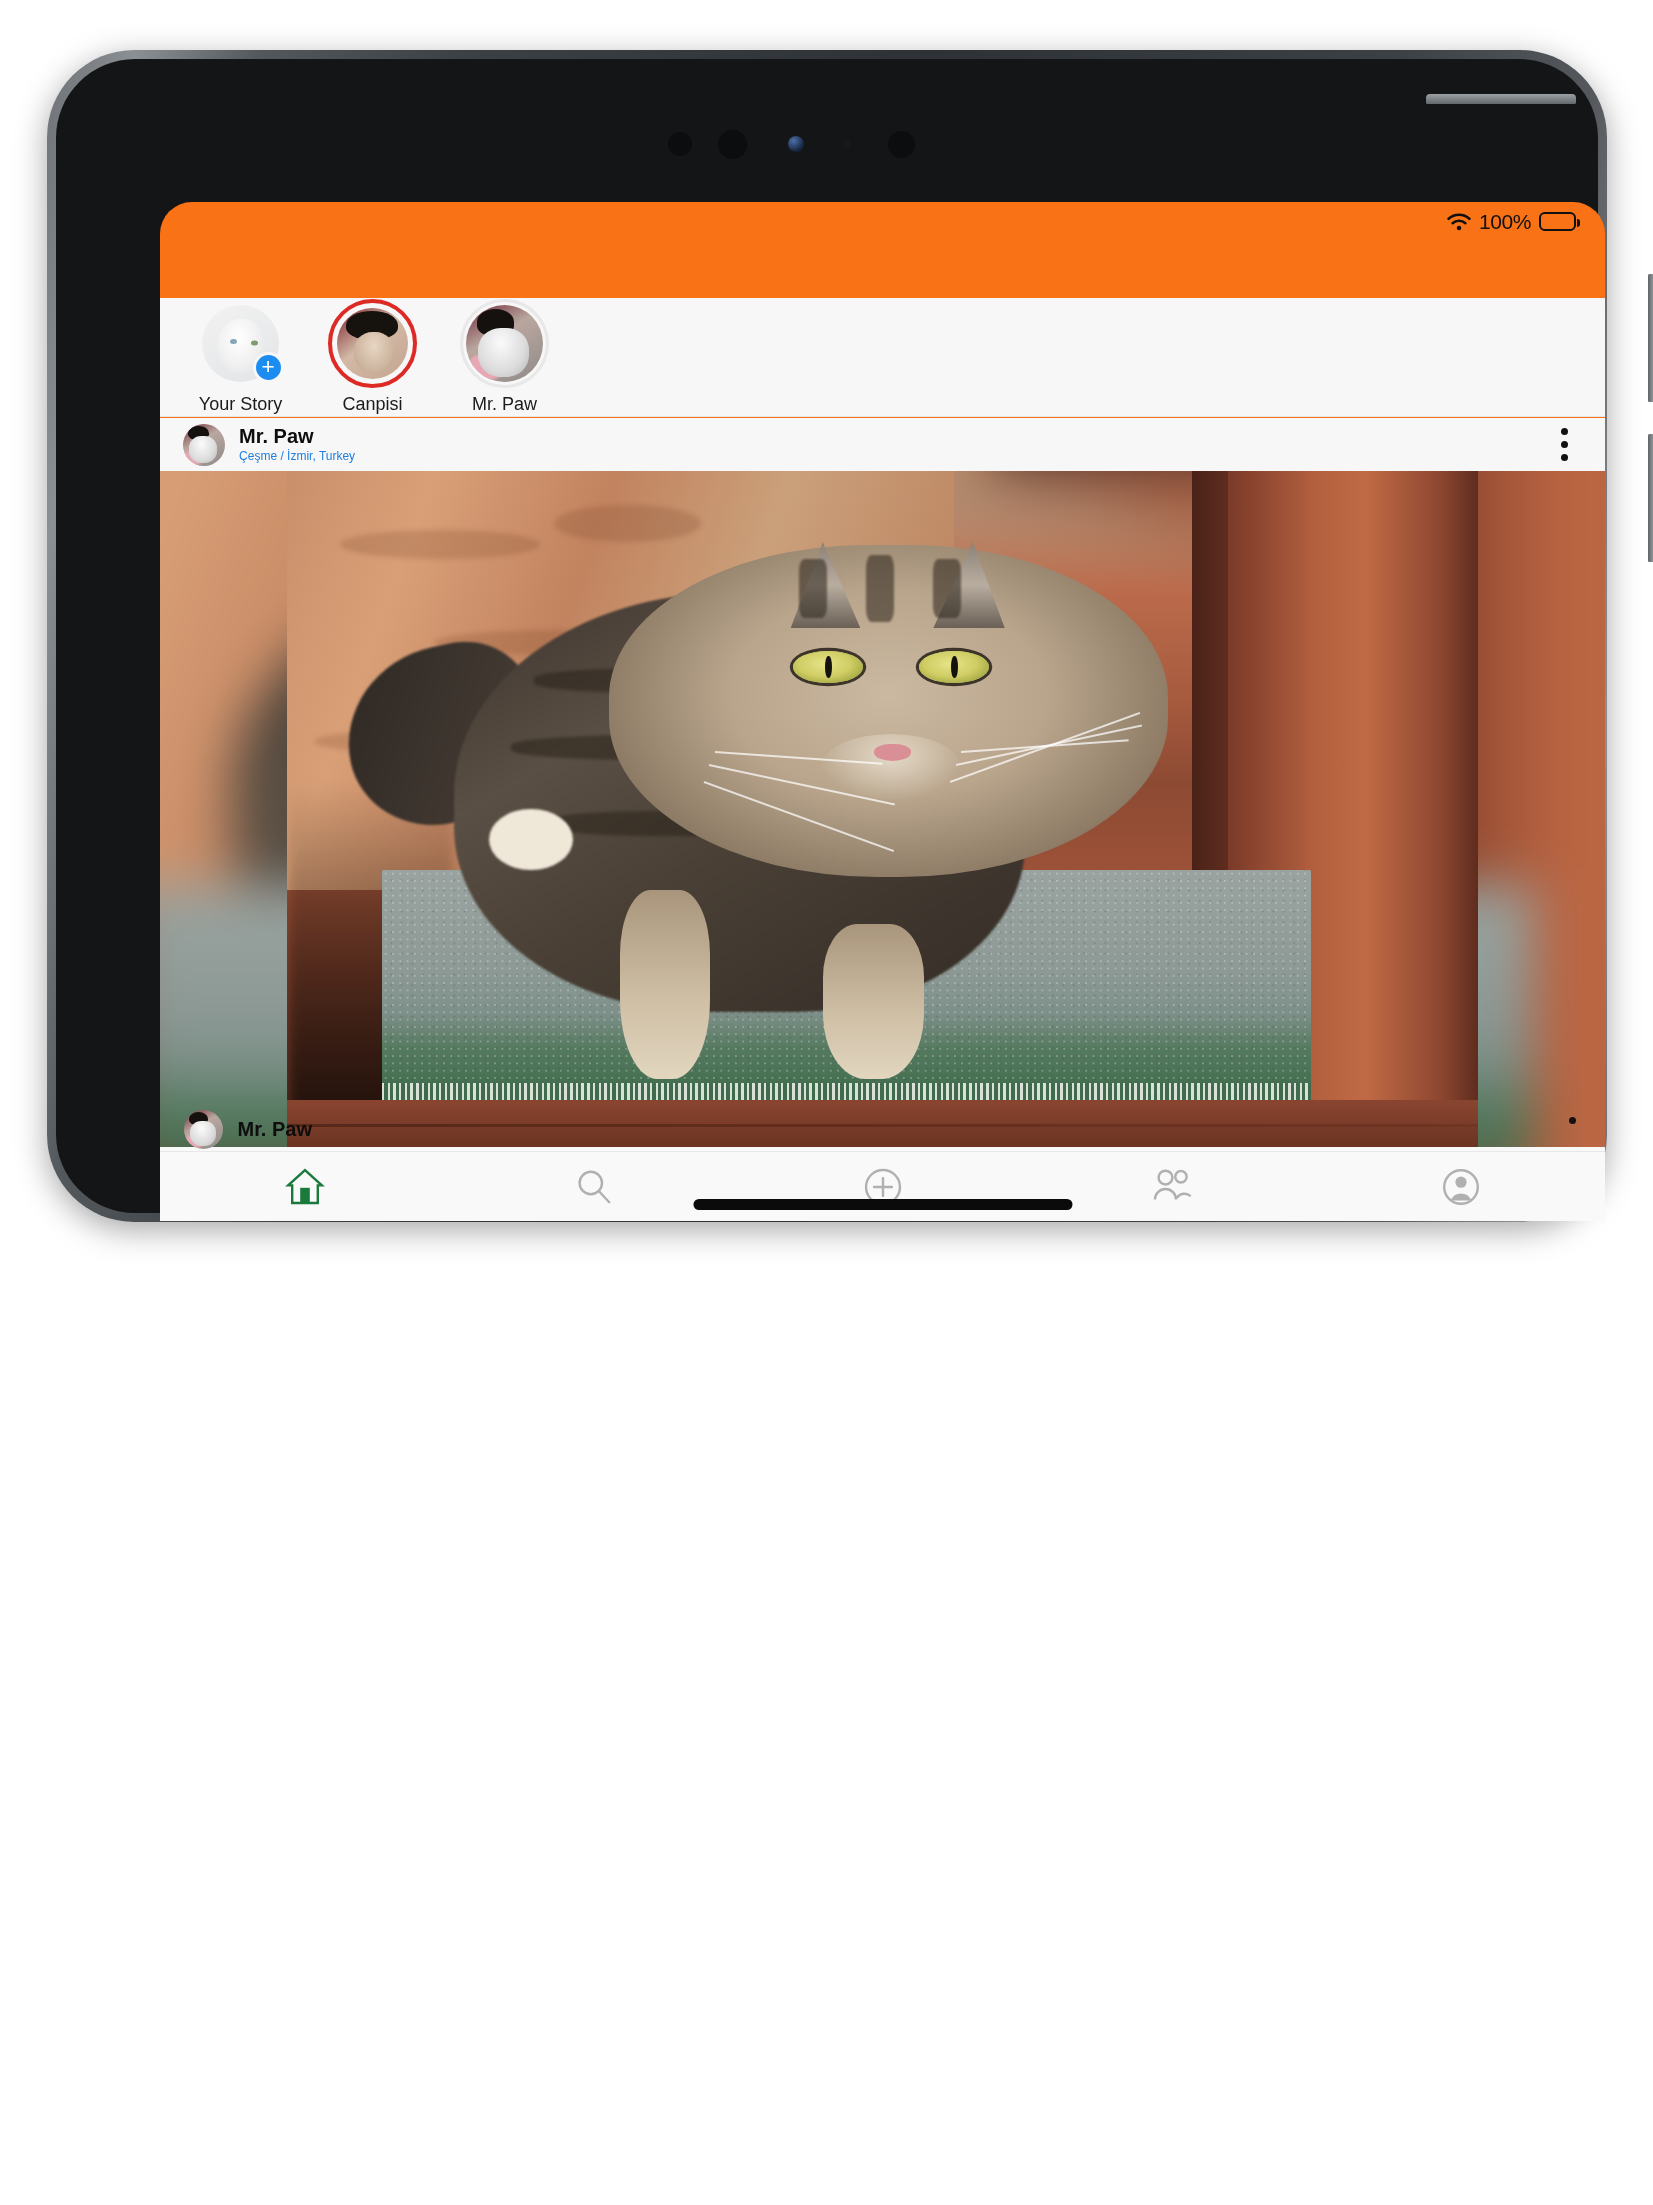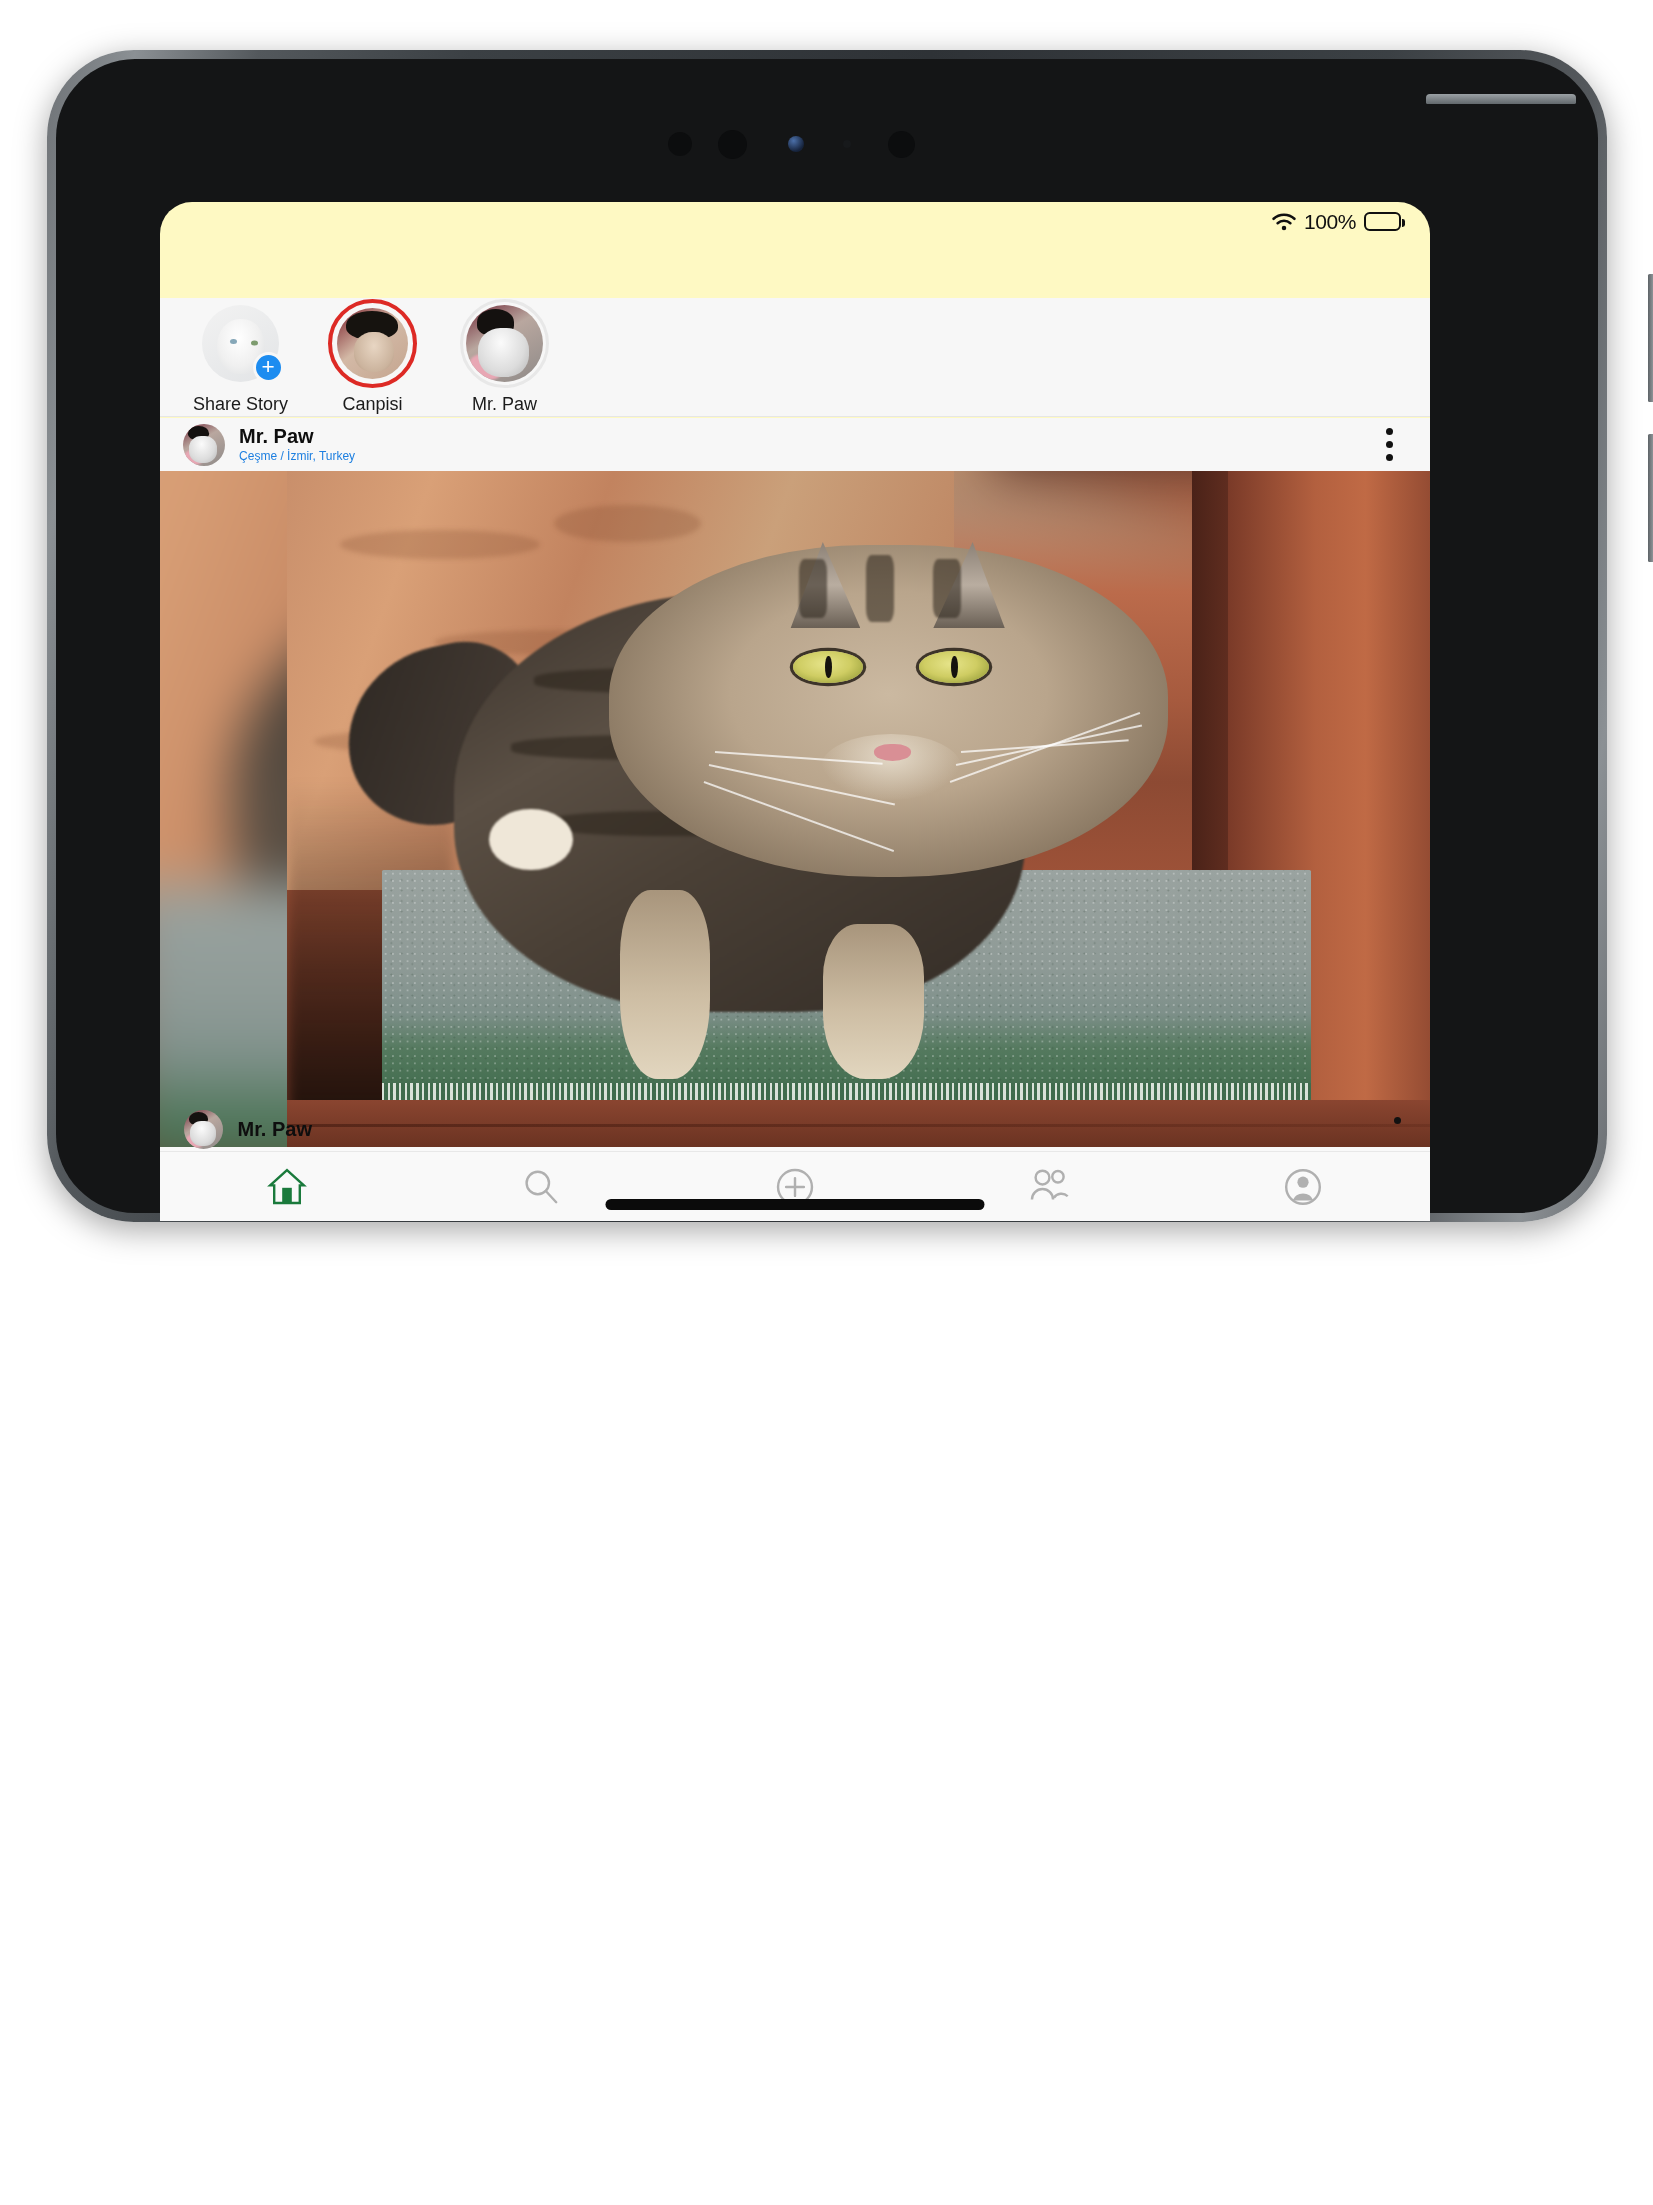--- a/index.html
+++ b/index.html
@@ -43,23 +43,23 @@
   .sensor { position:absolute; border-radius:50%; background:#0c0d0e; top:8px; }
   .s1 { left:19.4px;  width:24px; height:24px; }
   .s2 { left:69px;  width:29px; height:29px; top:5.7px; }
   .s3 { left:139px; width:16px; height:16px; top:12px;
         background:radial-gradient(circle at 35% 30%,#4b6fa8,#16233c 70%); }
   .s4 { left:194px; width:8px; height:8px; top:16px; background:#17191b; }
   .s5 { left:239px; width:27.4px; height:27.4px; top:6.5px; }
 
   
   .screen {
-    position:absolute; left:113px; top:152px; width:1270px; height:1019px;
+    position:absolute; left:113px; top:152px; width:1445px; height:1019px;
     border-radius:32px 32px 0 0;
-    background:#fef9c3; overflow:hidden;
+    background:#f97316; overflow:hidden;
   }
 
   
   .statusbar {
     position:absolute; left:0; top:0; width:100%; height:39px;
     display:flex; align-items:center; justify-content:flex-end;
     padding-right:29px; gap:8px;
   }
   .wifi-icon { width:24px; height:18px; position:relative; }
   .battery-pct { font-size:21px; font-weight:400; color:#101010; letter-spacing:-0.4px; }
@@ -369,21 +369,21 @@
 
       <div class="stories">
 
         <div class="story">
           <div class="story-ring ring-none">
             <div class="story-av">
               <div class="av-white"></div>
             </div>
             <div class="plus-badge">+</div>
           </div>
-          <div class="story-label">Share Story</div>
+          <div class="story-label">Your Story</div>
         </div>
 
         <div class="story">
           <div class="story-ring ring-new">
             <div class="story-av">
               <div class="av-canpisi"></div>
             </div>
           </div>
           <div class="story-label">Canpisi</div>
         </div>

